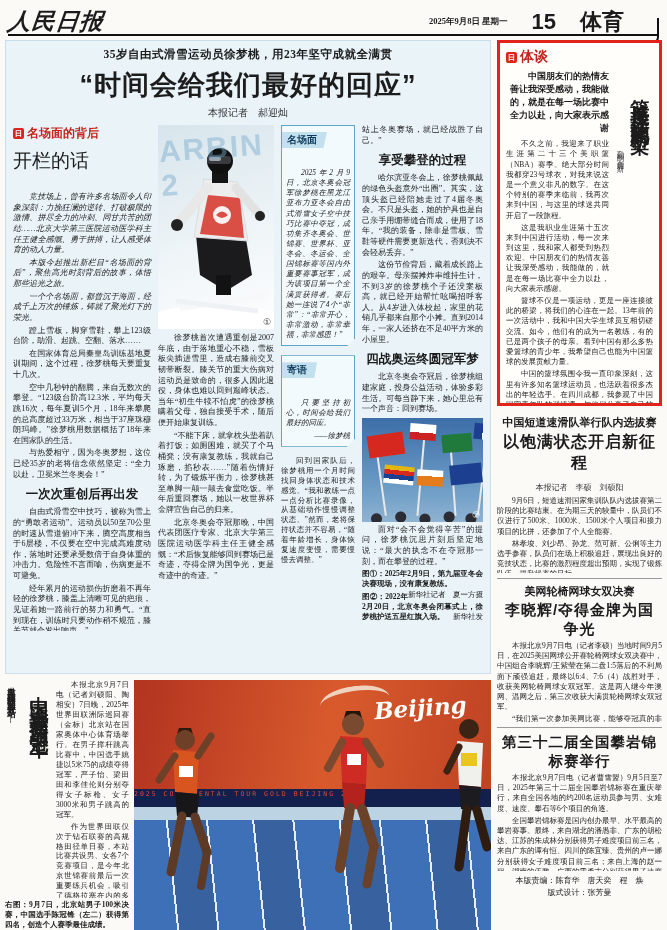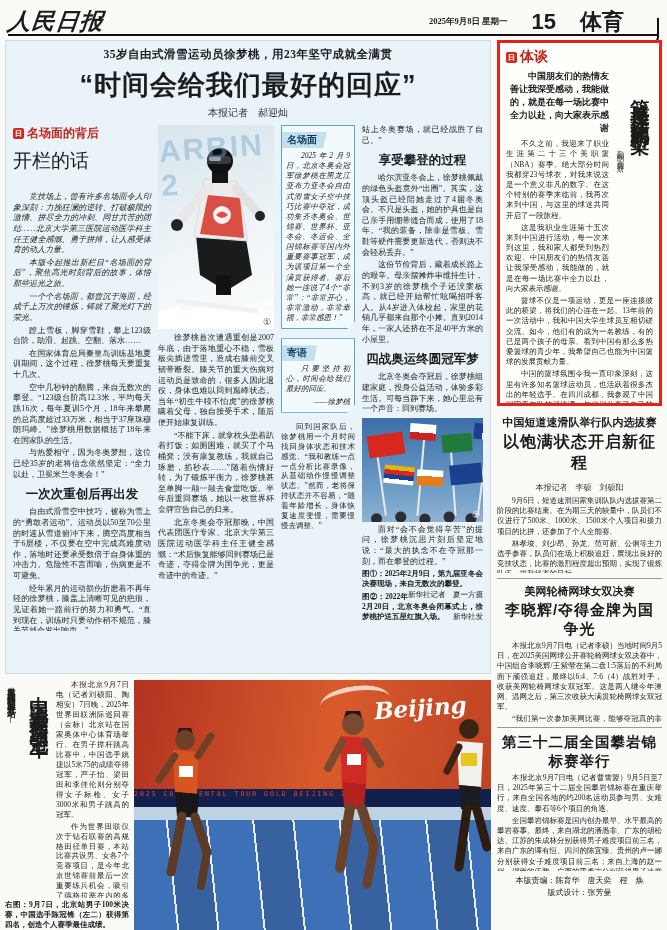--- a/index.html
+++ b/index.html
@@ -39,21 +39,21 @@
   
   .ph-ski{position:relative;width:116px;height:204px;overflow:hidden;margin-bottom:4px;
           background:linear-gradient(160deg,#d7e5ec 0%,#eef4f7 55%,#fdfefe 100%);}
   .ski-bgtext{position:absolute;top:6px;left:2px;font-size:30px;font-weight:900;color:rgba(120,170,205,.45);
               font-family:"Liberation Sans",sans-serif;letter-spacing:2px;transform:rotate(-4deg);}
   .ph-mark{position:absolute;right:3px;bottom:2px;font-size:9px;color:#333;}
   
   .ibox{border:1px solid #5ea4c6;background:#f3fafd;padding:3px 4px 5px;margin-bottom:9px;
         clip-path:polygon(0 0,100% 0,100% calc(100% - 8px),calc(100% - 8px) 100%,0 100%);}
   .ibox-tag{display:inline-block;background:#c3e0ee;color:#0d3a5c;font-weight:bold;font-size:10px;
-            padding:1px 10px 1px 5px;margin:-3px -4px 3px;clip-path:polygon(0 0,100% 0,92% 100%,0 100%);
+            padding:1px 10px 1px 5px;margin:-3px -4px 20px;clip-path:polygon(0 0,100% 0,92% 100%,0 100%);
             font-family:"Liberation Sans",sans-serif;}
   .ibox p{font-size:7.5px;line-height:1.35;text-align:justify;text-indent:2em;margin:0;font-style:italic;}
   .ibox .sig{text-align:right;text-indent:0;margin-top:2px;}
   
   .ph-flags{position:relative;width:100%;height:104px;overflow:hidden;margin:3px 0;
             background:linear-gradient(180deg,#3c6ea8,#6f9ec7 70%,#8fb3d2);}
   .flag{position:absolute;}
   .pole{position:absolute;width:1.5px;background:#e8e8e8;}
   .caption{font-size:7.5px;line-height:1.35;text-align:justify;margin:2px 0 0;font-style:italic;}
   .caption b{font-style:normal;}
@@ -208,21 +208,21 @@
               <span class="flag" style="left:80px;top:16px;width:30px;height:18px;background:#1f7a3c;transform:rotate(-5deg)"></span>
               <span class="flag" style="left:112px;top:6px;width:26px;height:16px;background:linear-gradient(90deg,#1c3f8f 33%,#fff 33% 66%,#c22 66%);transform:rotate(6deg)"></span>
               <span class="flag" style="left:22px;top:48px;width:30px;height:18px;background:linear-gradient(180deg,#e3b711 25%,#d6281e 25% 50%,#1c3f8f 50% 75%,#fff 75%);transform:rotate(6deg)"></span>
               <span class="flag" style="left:88px;top:46px;width:32px;height:20px;background:#1c3f8f;transform:rotate(-6deg)"></span>
               <span class="flag" style="left:55px;top:52px;width:26px;height:16px;background:linear-gradient(180deg,#fff 40%,#e57c1b 40%);transform:rotate(3deg)"></span>
               <span style="position:absolute;bottom:-4px;left:0;right:0;height:18px;background:radial-gradient(circle at 12% 60%,#2c2c34 5px,transparent 6px),radial-gradient(circle at 32% 50%,#2c2c34 5px,transparent 6px),radial-gradient(circle at 52% 62%,#2c2c34 5px,transparent 6px),radial-gradient(circle at 72% 50%,#2c2c34 5px,transparent 6px),radial-gradient(circle at 90% 60%,#2c2c34 5px,transparent 6px)"></span>
               <div class="ph-mark" style="color:#fff">②</div>
             </div>
 
             <p class="bp">面对“会不会觉得辛苦”的提问，徐梦桃沉思片刻后坚定地说：“最大的执念不在夺冠那一刻，而在攀登的过程。”</p>
-            <p class="caption"><b>图①：2025年2月9日，第九届亚冬会决赛现场，来自无数次的攀登。</b><span class="credit">新华社记者　夏一方摄</span></p>
+            <p class="caption"><b>图①：2025年2月9日，第九届亚冬会决赛现场，没有康复教练。</b><span class="credit">新华社记者　夏一方摄</span></p>
             <p class="caption"><b>图②：2022年2月20日，北京冬奥会闭幕式上，徐梦桃护送五星红旗入场。</b><span class="credit">新华社发</span></p>
           </div>
         </div>
       </div>
 
       <div class="bottom">
         <div class="bl">
           <div class="bl-top">
             <div class="vkicker">世界田联洲际巡回赛北京站——</div>
             <div class="vhead">中国选手获得四项冠军</div>

